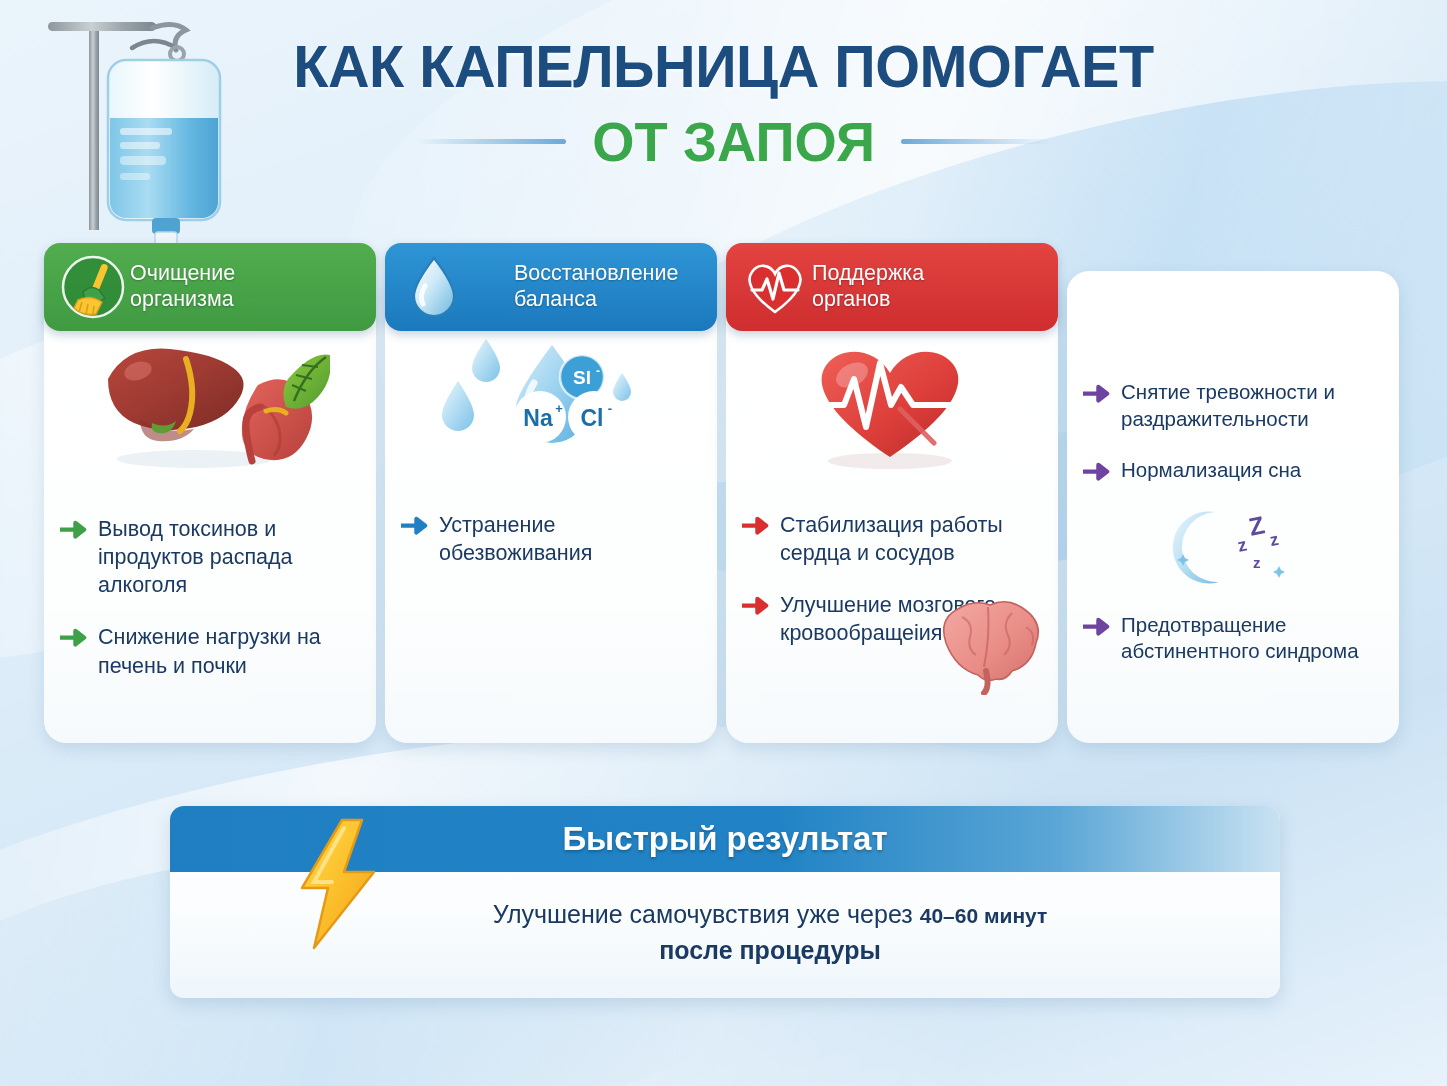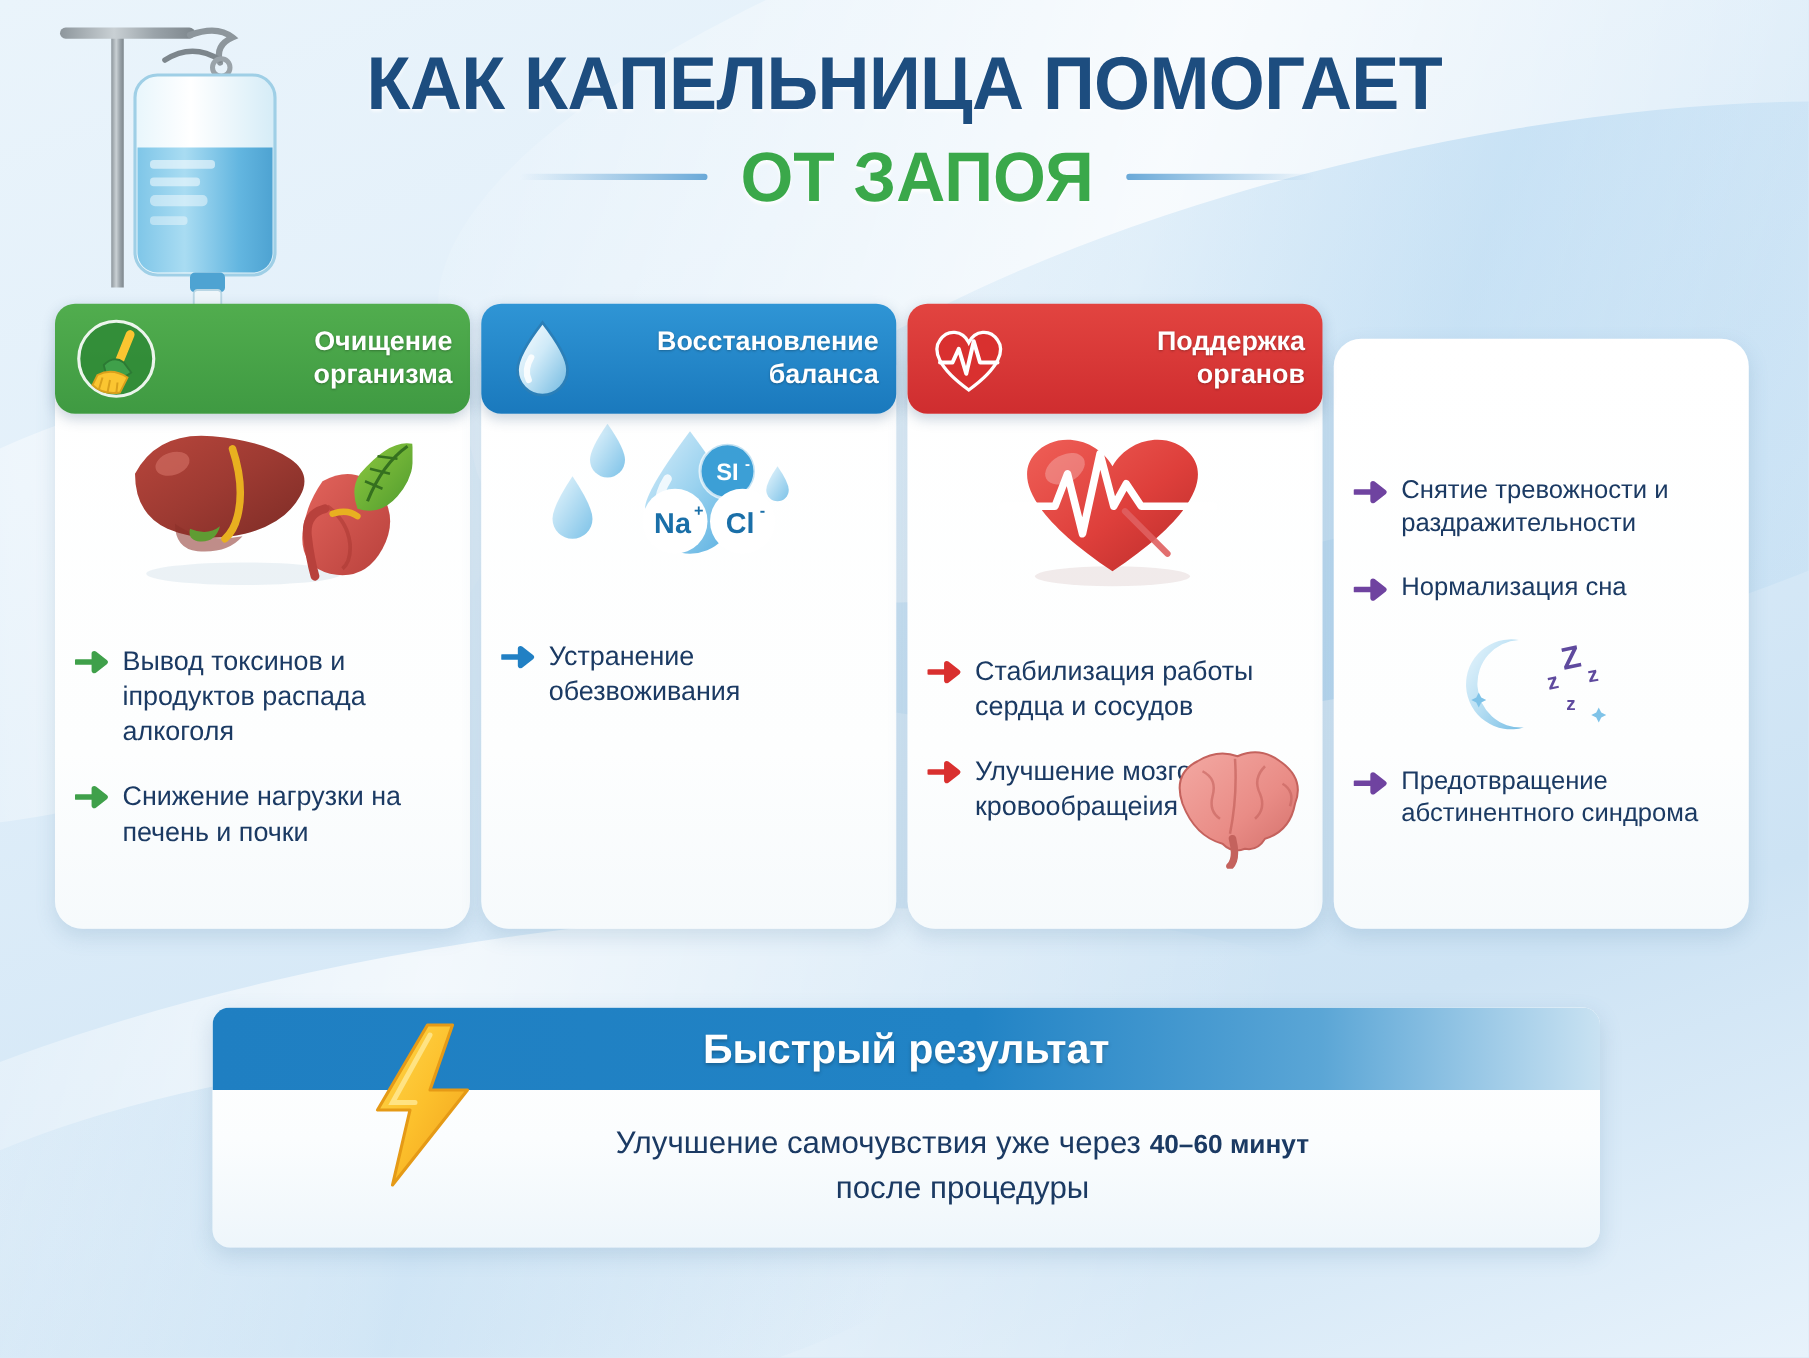--- a/index.html
+++ b/index.html
@@ -65,50 +65,50 @@
   .card-head {
     position:relative; z-index:3; height:88px; border-radius:16px;
     display:flex; align-items:center; padding:0 10px 0 12px;
     box-shadow:0 4px 10px rgba(40,80,120,.25);
   }
   .card:nth-child(1) .card-head { background:linear-gradient(180deg,#51ad4e,#3f9a42); }
   .card:nth-child(2) .card-head { background:linear-gradient(180deg,#2f95d5,#1a79bd);gap:43px; }
   .card:nth-child(3) .card-head { background:linear-gradient(180deg,#e24440,#cf2d2f); }
   .card:nth-child(4) .card-head { background:linear-gradient(180deg,#8255b2,#6f43a0); }
   .head-icon { width:74px; height:74px; flex:0 0 74px; position:relative; }
-  .head-text { flex:1; text-align:right; color:#fff; font-weight:bold;
+  .head-text { flex:1; text-align:left; color:#fff; font-weight:normal;
                font-size:21.5px; line-height:1.2; padding-right:4px;
                text-shadow:0 1px 2px rgba(0,0,0,.28); }
   .card:nth-child(4) .head-text { font-size:20px; }
 
   .illus { position:absolute; top:84px; left:0; width:100%; height:150px; z-index:2;
            display:flex; align-items:center; justify-content:center; }
 
   .bullets { position:absolute; left:16px; right:14px; z-index:2; }
   .card:nth-child(1) .bullets { top:272px; }
   .card:nth-child(2) .bullets { top:268px; }
-  .card:nth-child(3) .bullets { top:280px; }
+  .card:nth-child(3) .bullets { top:268px; }
   .card:nth-child(4) .bullets { top:136px; }
   .bullet { display:flex; gap:11px; margin-bottom:24px; align-items:flex-start; }
   .bullet .arrow { flex:0 0 27px; margin-top:5px; }
   .bullet .btxt { font-size:21.5px; line-height:1.31; color:#1b3a63; font-weight:400; }
   .card:nth-child(4) .bullet .btxt { font-size:20.5px; }
   .moon-row { display:flex; justify-content:center; margin:-6px 0 18px 0; }
 
   
   #banner { position:absolute; left:170px; top:806px; width:1110px; height:192px;
             background:linear-gradient(180deg,#ffffff 0%,#fbfdfe 55%,#eef6fb 100%);
             border-radius:14px; box-shadow:0 6px 18px rgba(70,120,160,.20); overflow:hidden; }
   #banner-bar { height:66px; background:linear-gradient(90deg,#1f7fc2 0%,#2183c5 55%,#5ba6d6 80%,#c9e2f2 100%);
                 display:flex; align-items:center; justify-content:center; }
   #banner-title { color:#fff; font-size:33px; font-weight:bold; text-shadow:0 2px 3px rgba(0,0,0,.25); }
   #banner-body { padding:26px 60px 0 150px; text-align:center; }
   #banner-line1 { font-size:25px; color:#1b3a63; line-height:1.35; }
   #banner-line1 b { font-weight:bold; font-size:21px;margin-top:21px; }
-  #banner-line2 { font-size:25px; color:#1b3a63; margin-top:4px; }
+  #banner-line2 { font-size:25px; color:#1b3a63; margin-top:4px;font-weight:bold; }
   #bolt { position:absolute; left:288px; top:816px; width:96px; height:136px; z-index:5; }
 </style>
 </head>
 <body>
 
 <div id="stage">
   <div class="wave w1"></div>
   <div class="wave w2"></div>
   <div class="wave w5"></div>
   <div class="wave w3"></div>

